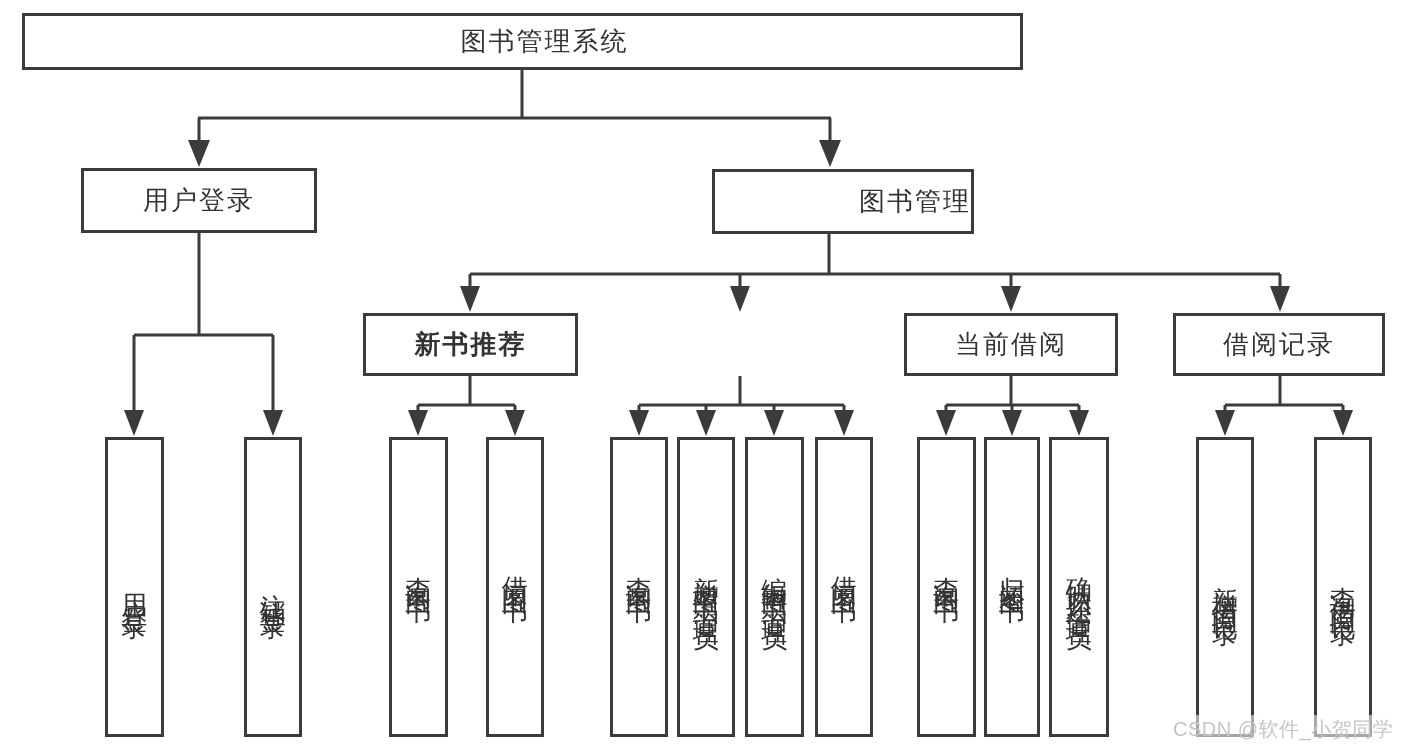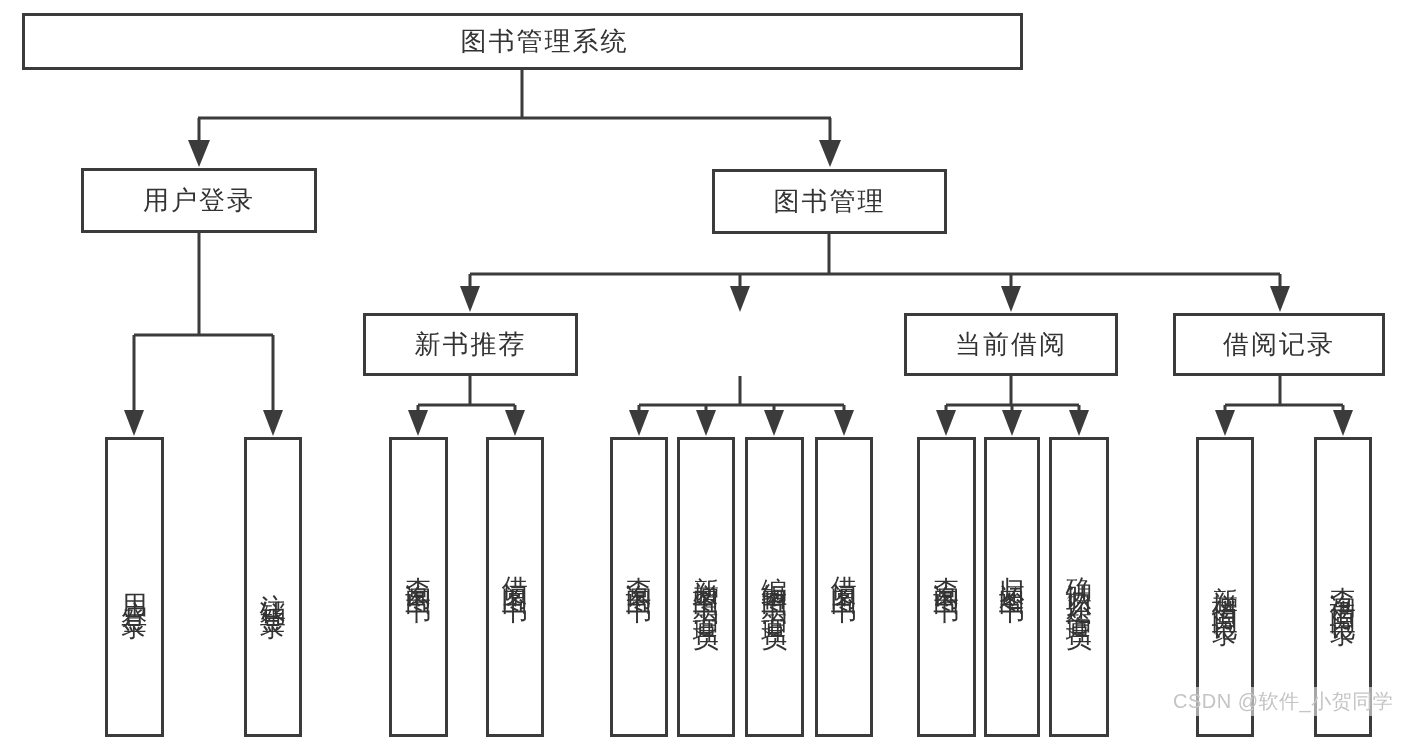--- a/index.html
+++ b/index.html
@@ -34,21 +34,21 @@
   .node.v .vtext{
     writing-mode:vertical-rl;
     text-orientation:mixed;
     letter-spacing:7px;
     line-height:1.1;
     white-space:nowrap;
   }
   .node.v.up{padding-bottom:34px;}
   .watermark{
     position:absolute;
-    left:1171px;top:687px;
+    left:1171px;top:715px;
     z-index:2;
     font-size:20px;
     letter-spacing:0.5px;
     color:var(--watermark-color);
     background:rgba(255,255,255,0.55);
     white-space:nowrap;
     padding:1px 2px;
   }
 </style>
 </head>
@@ -92,25 +92,25 @@
     <polygon points="1333,410 1353,410 1343,436"></polygon>
   </svg>
 
   <div class="node h" style="left:22px;top:13px;width:1001px;height:57px;padding-left:44px;">
     <span>图书管理系统</span>
   </div>
 
   <div class="node h" style="left:81px;top:168px;width:236px;height:65px;">
     <span>用户登录</span>
   </div>
-  <div class="node h" style="left:712px;top:169px;width:235px;height:65px;">
+  <div class="node h" style="left:712px;top:169px;width:262px;height:65px;justify-content:flex-end;">
     <span>图书管理</span>
   </div>
 
-  <div class="node h" style="left:363px;top:313px;width:215px;height:63px;">
+  <div class="node h" style="left:363px;top:313px;width:215px;height:63px;font-weight:bold;">
     <span>新书推荐</span>
   </div>
   <div class="node h" style="left:1173px;top:313px;width:212px;height:63px;">
     <span>借阅记录</span>
   </div>
   <div class="node h" style="left:904px;top:313px;width:214px;height:63px;">
     <span>当前借阅</span>
   </div>
 
   <div class="node v" style="left:105px;top:437px;width:59px;height:300px;">

